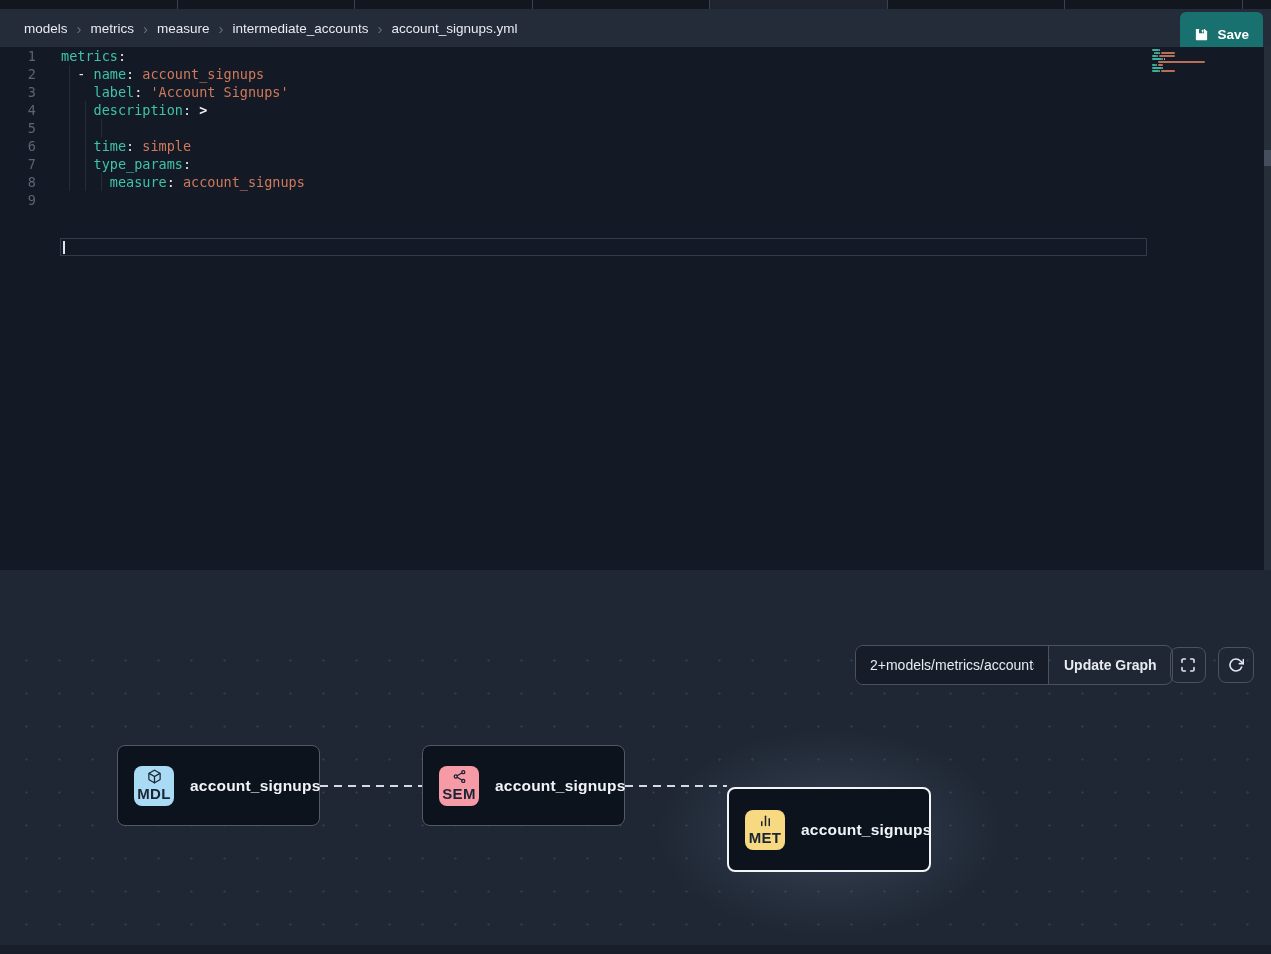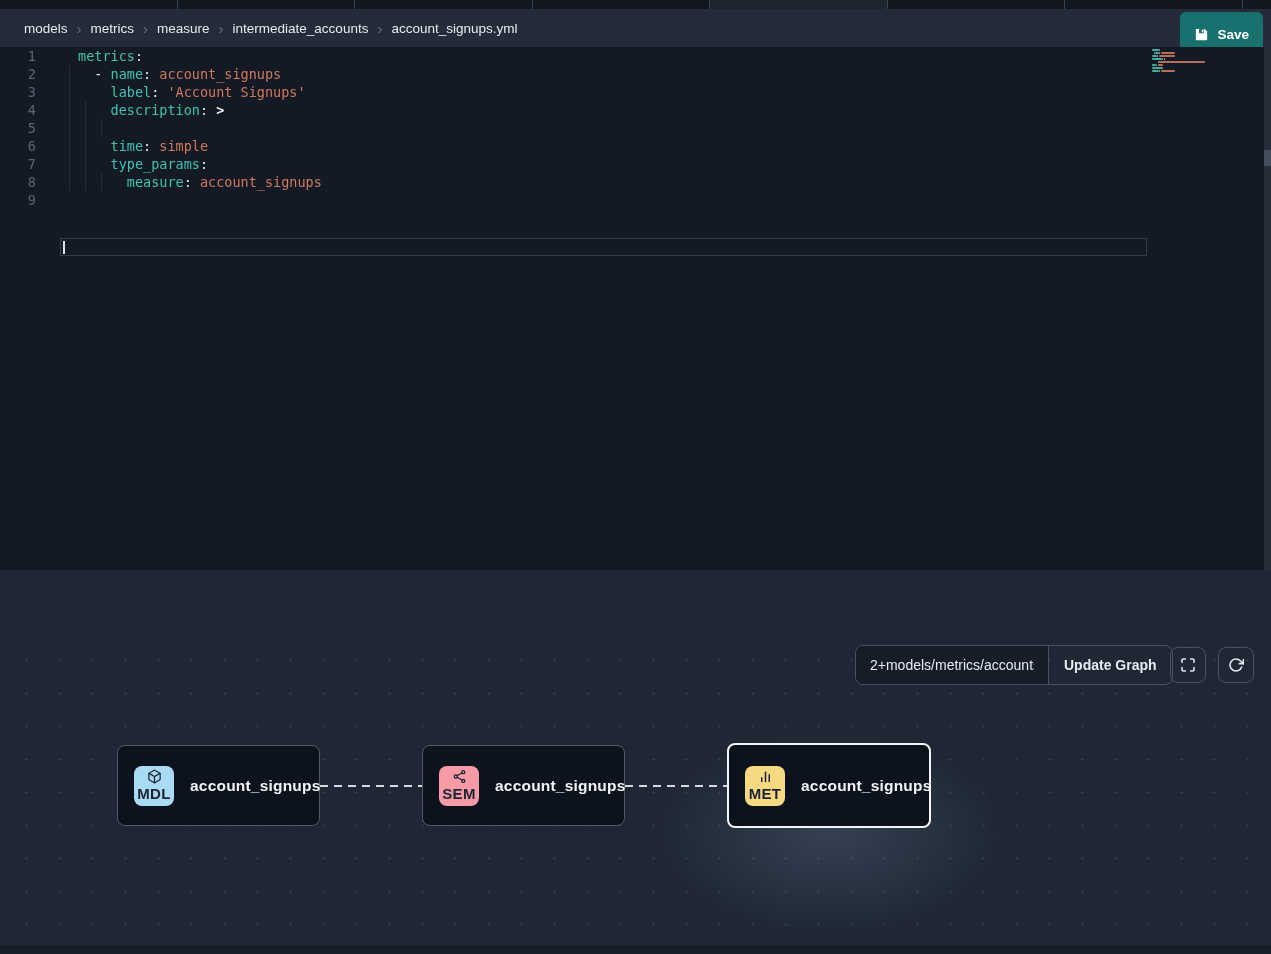--- a/index.html
+++ b/index.html
@@ -20,21 +20,21 @@
   .chev{color:#647082;font-size:15px;line-height:1;}
   .save-btn{position:absolute;right:8px;top:3px;height:44px;display:flex;align-items:center;gap:8px;
             background:#19716f;color:#fff;border:none;border-radius:6px;padding:0 14px;
             font-family:"Liberation Sans",sans-serif;font-size:13.5px;font-weight:700;cursor:pointer;}
 
   
   .editor{position:absolute;top:47px;left:0;width:1271px;height:523px;background:#131a25;overflow:hidden;}
   .code-row{display:flex;height:18px;line-height:18px;
             font-family:"DejaVu Sans Mono",monospace;font-size:13.5px;}
   .ln{display:inline-block;width:36px;text-align:right;color:#5c6574;flex:0 0 auto;}
-  .lc{margin-left:42px;white-space:pre;}
+  .lc{margin-left:25px;white-space:pre;}
   .tok-k{color:#3fc3a8;}
   .tok-v{color:#d0795b;}
   .tok-w{color:#e4e8ee;}
   .tok-b{color:#eef1f6;font-weight:bold;}
   .guide{position:absolute;width:1px;background:#242c3a;}
   .cur-line{position:absolute;left:60px;top:191px;width:1087px;height:18px;
             border:1px solid #333b4a;box-sizing:border-box;}
   .cursor{position:absolute;left:2px;top:2px;width:1.5px;height:13px;background:#dfe5ee;}
   .minimap{position:absolute;left:1152px;top:2px;width:62px;}
   .mm-row{height:2px;margin-bottom:1px;display:flex;}
@@ -72,21 +72,21 @@
   .btn-full{left:1170px;}  .btn-refresh{left:1218px;}
 
   .edge{position:absolute;height:2px;
         background:repeating-linear-gradient(90deg,#d5dae2 0 8px, transparent 8px 14px);}
   .edge1{left:320px;top:155px;width:102px;}
   .edge2{left:625px;top:155px;width:102px;}
   .glow{position:absolute;left:650px;top:95px;width:360px;height:215px;pointer-events:none;
         background:radial-gradient(ellipse at center, rgba(130,155,190,0.22) 0%, rgba(130,155,190,0) 68%);}
   .node{position:absolute;display:flex;align-items:center;box-sizing:border-box;
         background:#0d131d;border:1px solid #525a68;border-radius:8px;padding-left:16px;cursor:pointer;}
-  .node.selected{border:2px solid #f3f6f9;}
+  .node.selected{border:2px solid #f3f6f9;margin-top:44px;}
   .badge{width:40px;height:40px;border-radius:8px;flex:0 0 auto;display:flex;flex-direction:column;
          align-items:center;justify-content:center;color:#1c2433;}
   .badge-icon{display:block;height:15px;line-height:0;}
   .badge-text{font-size:15px;font-weight:700;letter-spacing:.3px;margin-top:1px;}
   .node-label{margin-left:16px;font-size:15.5px;font-weight:600;color:#f0f3f7;letter-spacing:.2px;}
 
   .bottom-strip{position:absolute;top:375px;left:0;width:1271px;height:9px;background:#191f2a;}
 </style>
 </head>
 <body>

